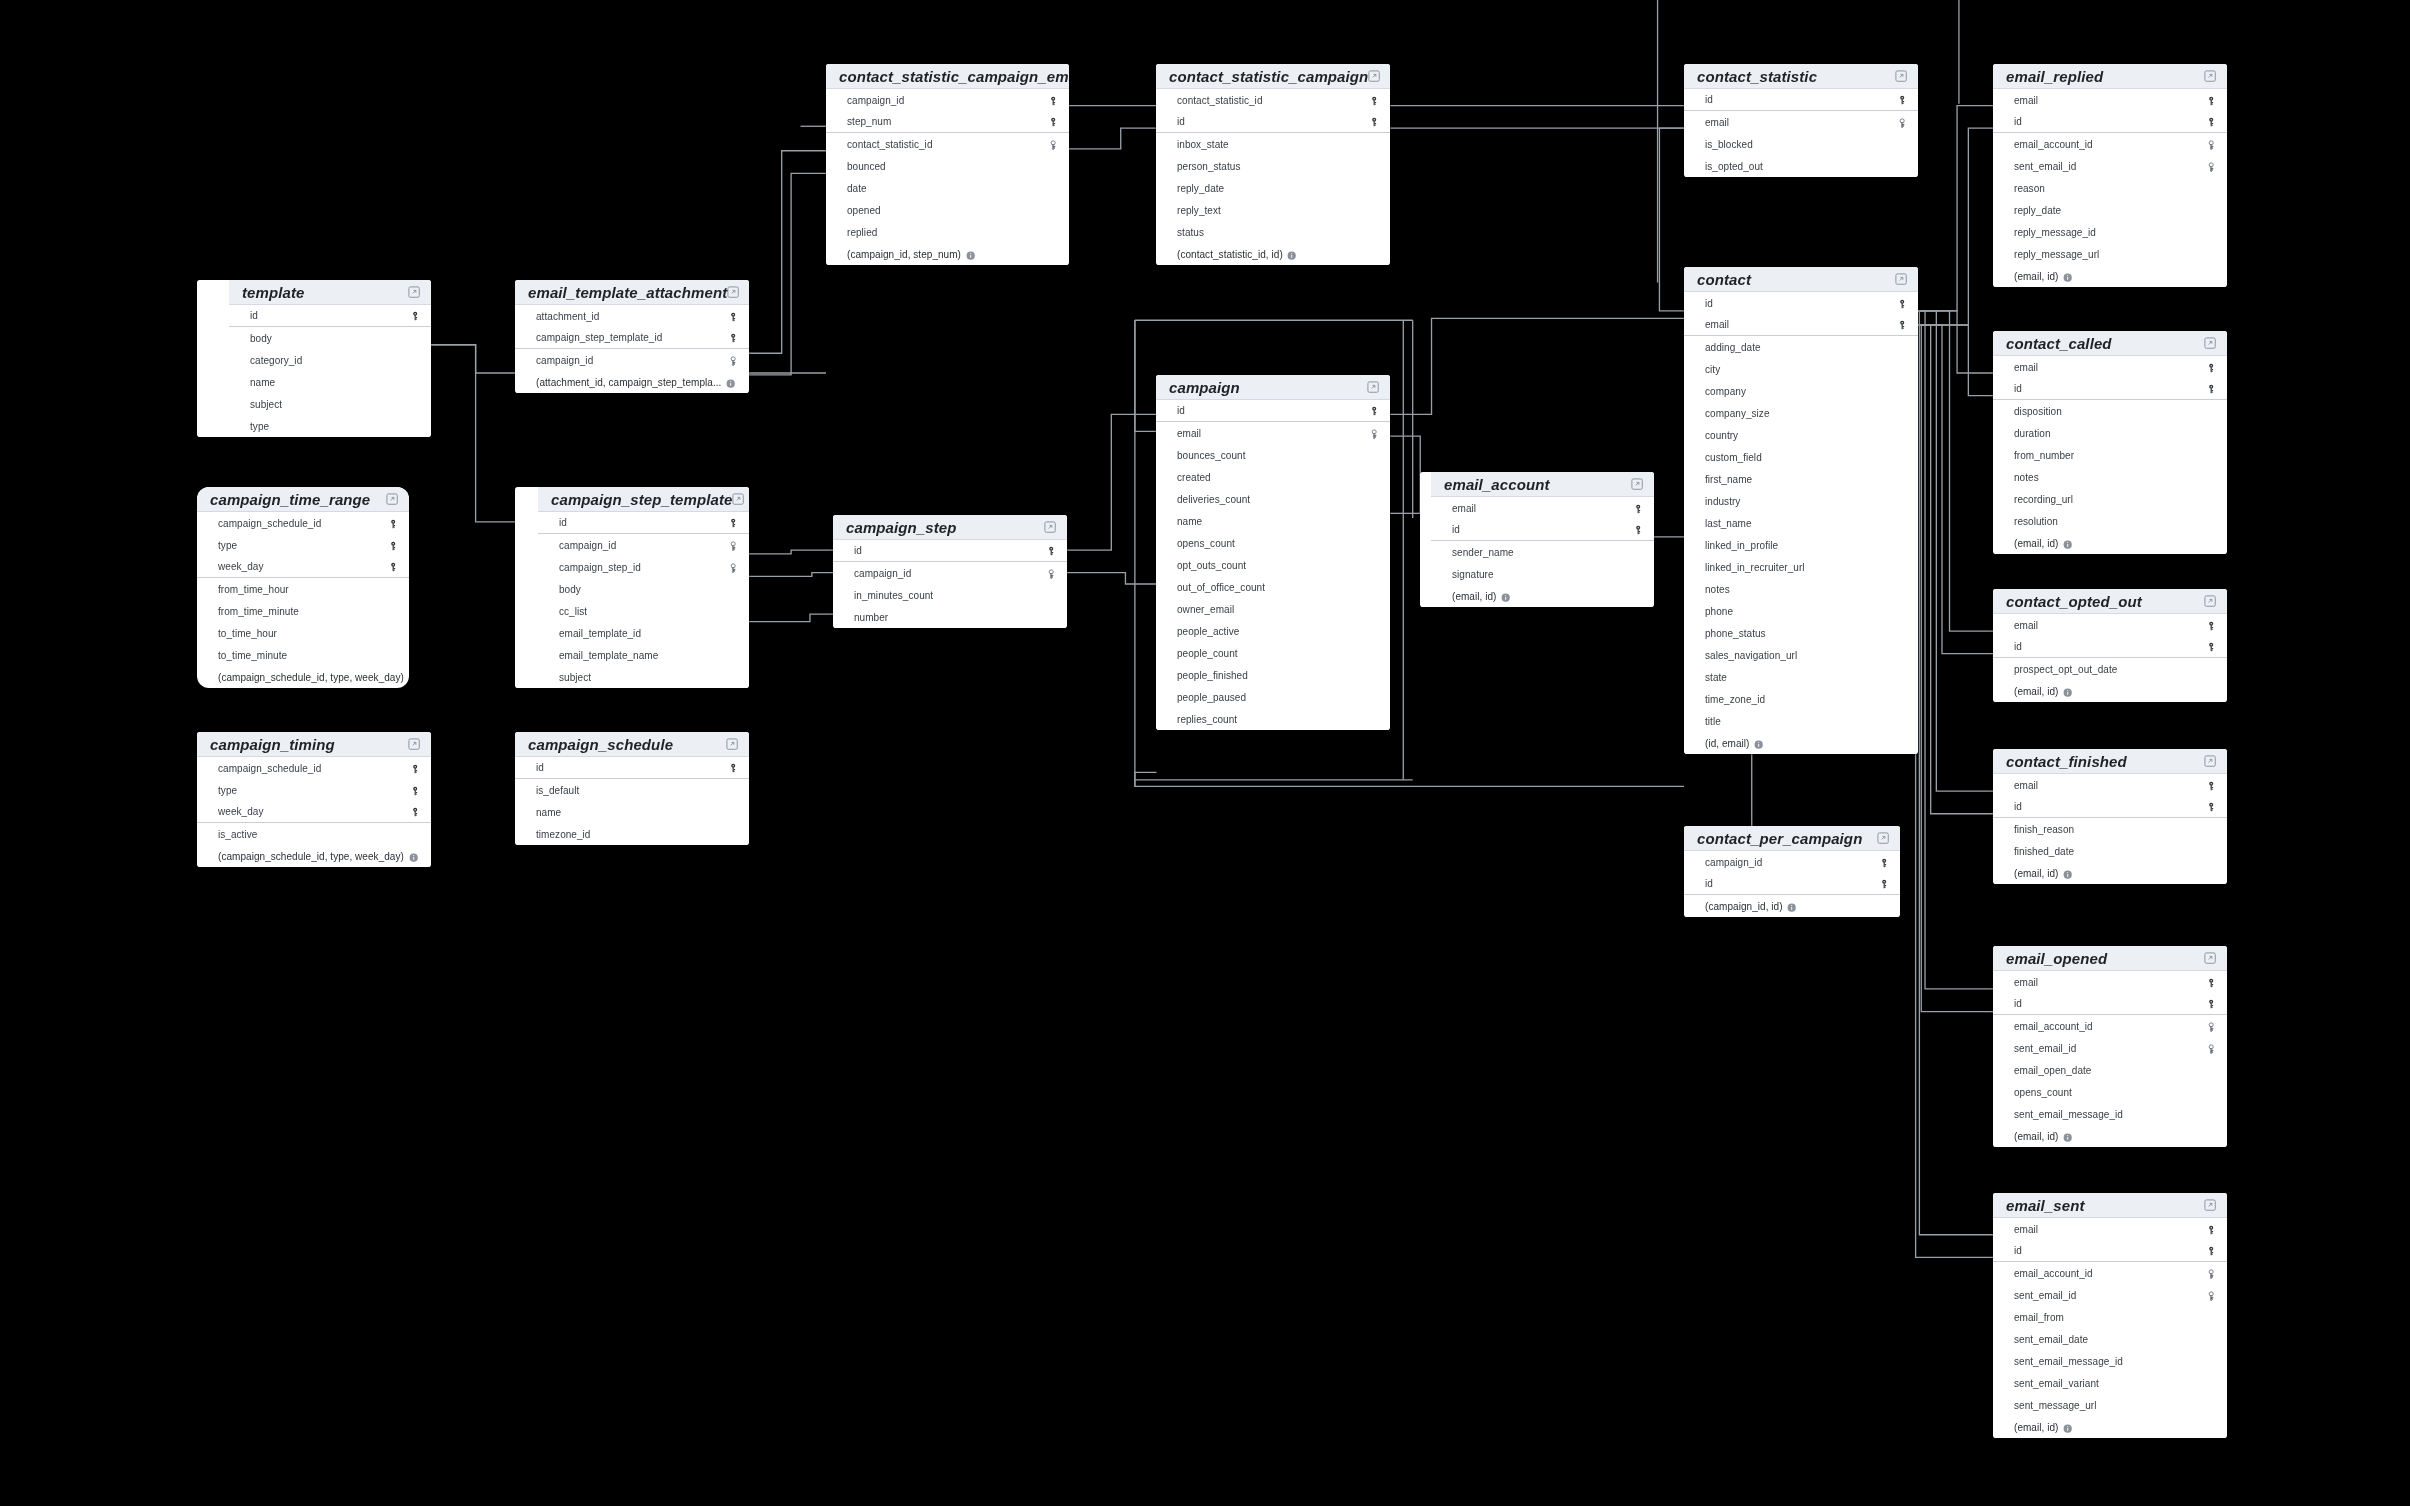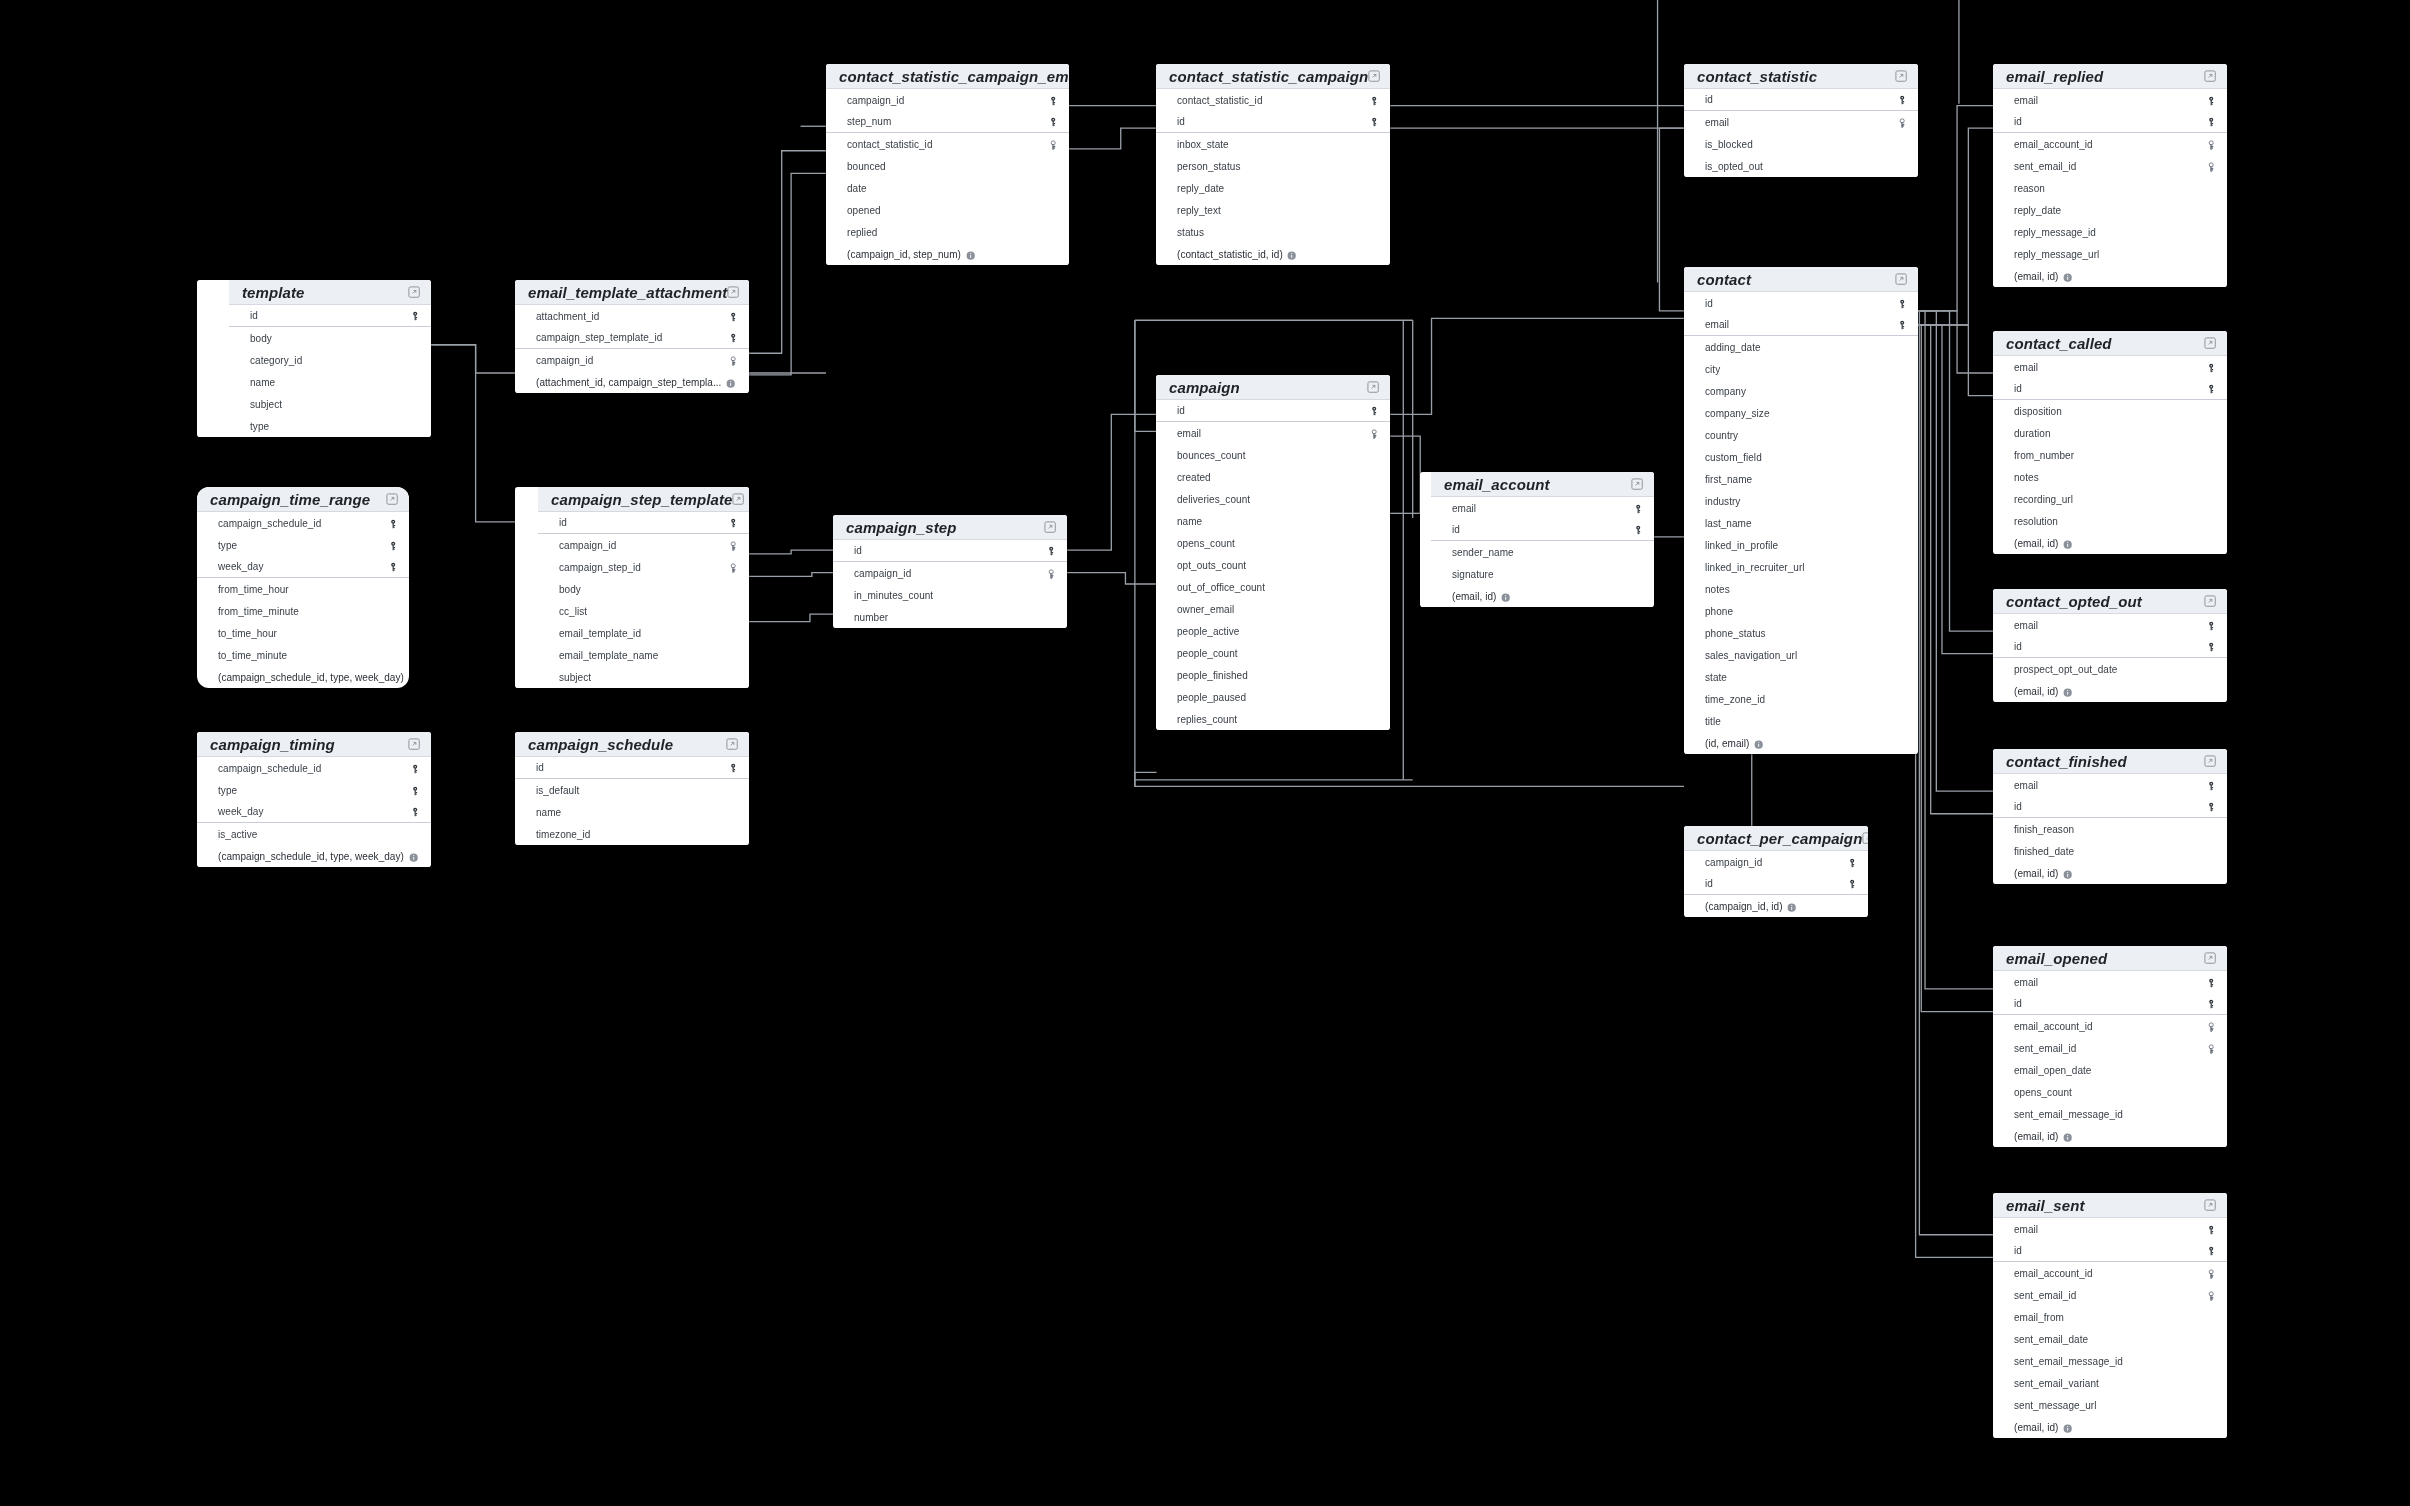--- a/index.html
+++ b/index.html
@@ -830,21 +830,21 @@
               <span class="col-name">(id, email)</span>
               <span><svg class="info-icon" viewBox="0 0 16 16">
                   <circle cx="8" cy="8" r="7" fill="#8b919a"></circle>
                   <rect x="7.2" y="6.6" width="1.6" height="5" fill="#ffffff"></rect>
                   <circle cx="8" cy="4.3" r="1.0" fill="#ffffff"></circle>
                 </svg></span>
             </span>
           </div>
         </div>
       </div>
-      <div class="table-card" style="left: 1684px; top: 826px; width: 184px;">
+      <div class="table-card" style="left: 1684px; top: 826px; width: 216px;">
         <div class="table-header">
           <div class="table-title">contact_per_campaign</div>
           <span><svg class="expand-icon" viewBox="0 0 16 16">
               <rect x="1.2" y="1.2" width="13.6" height="13.6" rx="2" fill="none" stroke="#6b7280" stroke-width="1.3"></rect>
               <path d="M6.2 9.8 L10.2 5.8" stroke="#6b7280" stroke-width="1.3" fill="none"></path>
               <path d="M7.3 5.8 L10.3 5.8 L10.3 8.8" stroke="#6b7280" stroke-width="1.3" fill="none"></path>
             </svg></span>
         </div>
         <div class="cols">
           <div class="col-row">

